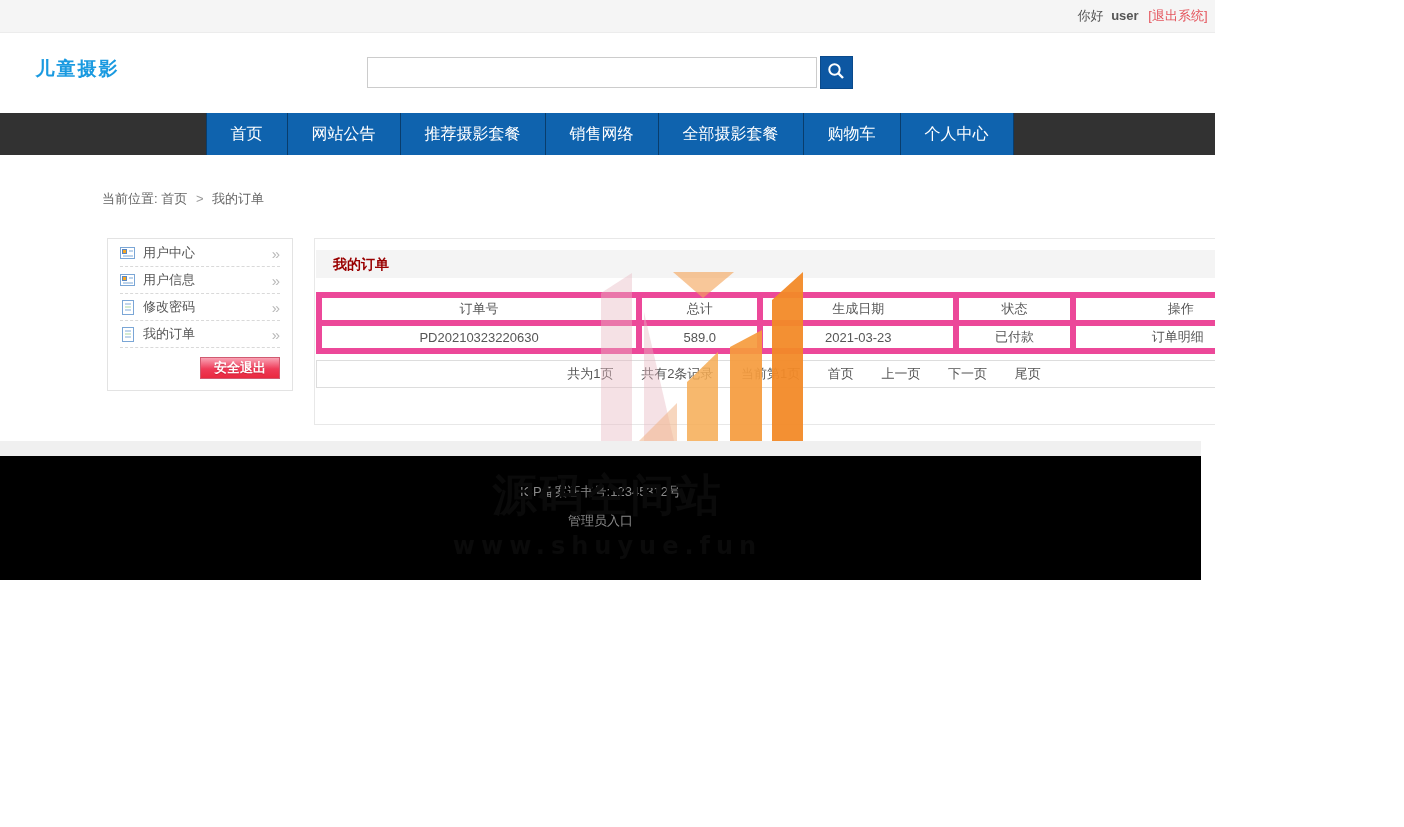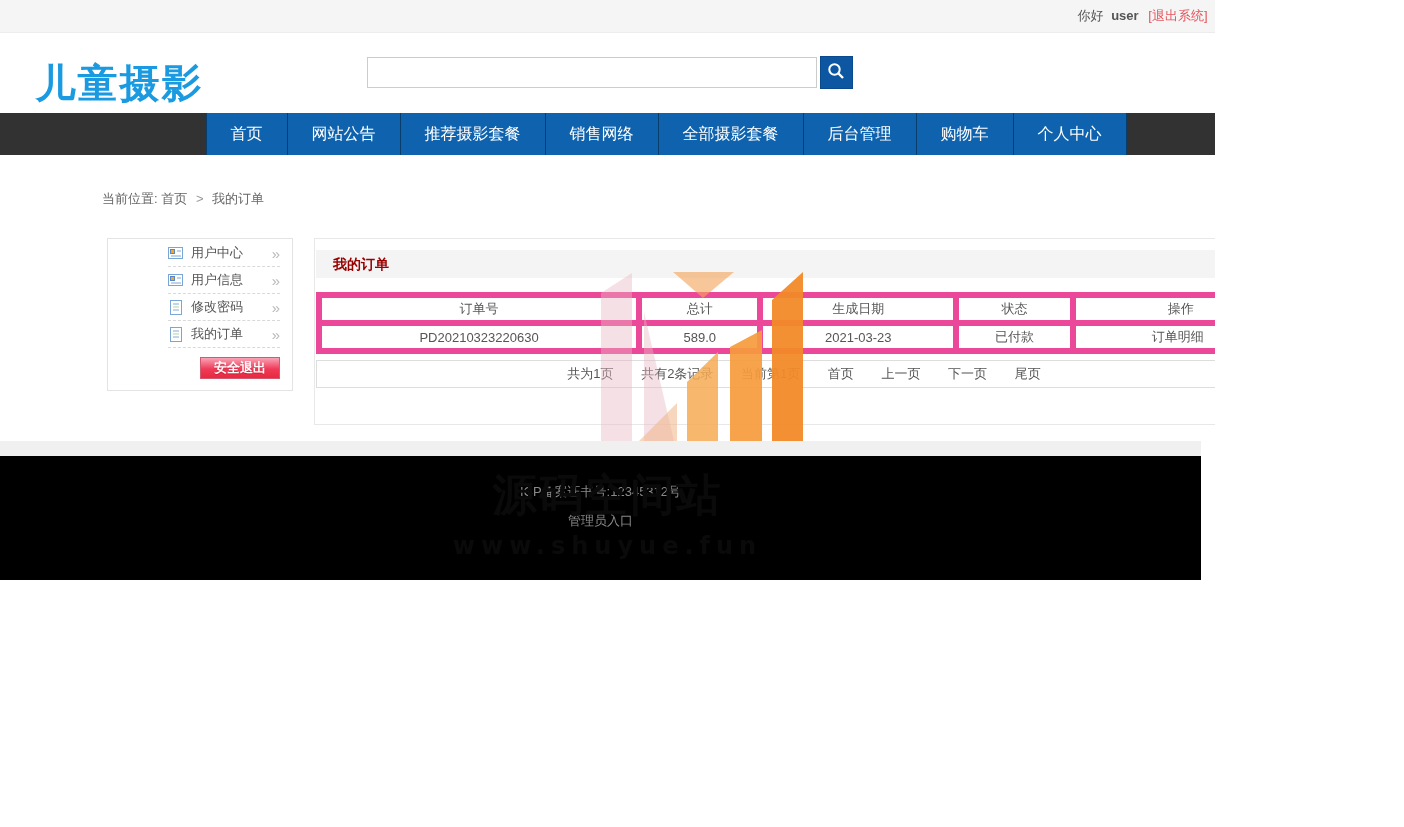--- a/index.html
+++ b/index.html
@@ -9,39 +9,39 @@
   
   .topbar { position:absolute; top:0; left:0; right:0; height:33px; background:#f5f5f5; border-bottom:1px solid #ececec; }
   .topbar-inner { width:1200px; margin:0 auto; text-align:right; line-height:32px; font-size:13px; color:#555; }
   .topbar-inner .greet { margin-right:4px; }
   .topbar-inner .uname { font-weight:bold; margin-right:6px; }
   .topbar-inner .logout { color:#e4545c; text-decoration:none; cursor:pointer; }
 
   
   .header { position:absolute; top:33px; left:0; right:0; height:80px; background:#fff; }
   .header-inner { position:relative; width:1200px; height:80px; margin:0 auto; }
-  .logo { position:absolute; left:28px; top:23px; font-size:40px; font-weight:bold; color:#1a9ae0; letter-spacing:2px; }
+  .logo { position:absolute; left:28px; top:23px; font-size:19px; font-weight:bold; color:#1a9ae0; letter-spacing:2px; }
   .search { position:absolute; left:359px; top:23px; display:flex; align-items:center; }
   .search-input { width:450px; height:31px; border:1px solid #ccc; background:#fff; padding:0 8px; font-size:14px; outline:none; }
   .search-btn { width:33px; height:33px; margin-left:3px; background:#0d57a2; border:1px solid #0a4a8c; display:flex; align-items:center; justify-content:center; cursor:pointer; }
 
   
   .nav { position:absolute; top:113px; left:0; right:0; height:42px; background:#323232; }
   .nav-inner { width:1200px; margin:0 auto; display:flex; padding-left:198px; }
   .nav-item { height:42px; line-height:42px; padding:0 24px; background:#0f63ae; color:#fff; font-size:16px; border-right:1px solid rgba(0,0,0,0.38); cursor:pointer; white-space:nowrap; }
   .nav-item:first-child { border-left:1px solid rgba(0,0,0,0.38); }
 
   
   .breadcrumb { position:absolute; top:190px; left:102px; font-size:13px; color:#666;text-align:right; }
   .breadcrumb a { color:#666; text-decoration:none; cursor:pointer; }
   .breadcrumb .sep { margin:0 5px; color:#999; }
 
   
   .sidebar { position:absolute; left:107px; top:238px; width:186px; background:#fff; border:1px solid #e3e3e3; padding:1px 12px 11px 12px; }
-  .side-item { display:flex; align-items:center; height:27px; border-bottom:1px dashed #d9d9d9; font-size:13px; color:#555; cursor:pointer;margin-left:48px; }
+  .side-item { display:flex; align-items:center; height:27px; border-bottom:1px dashed #d9d9d9; font-size:13px; color:#555; cursor:pointer; }
   .side-icon { width:16px; height:14px; margin-right:7px; flex:0 0 auto; }
   .side-chevron { margin-left:auto; color:#b9b9b9; font-size:15px; line-height:1; }
   .logout-row { text-align:right; padding-top:9px; }
   .logout-btn { display:inline-block; width:80px; height:22px; line-height:20px; text-align:center; color:#fff; font-weight:bold; font-size:13px; background:linear-gradient(180deg,#f9a3b5 0%,#ef3b58 55%,#e9293f 100%); border:1px solid #d05a70; border-radius:0; cursor:pointer; text-shadow:0 1px 1px rgba(150,0,20,.4); }
 
   
   .main-panel { position:absolute; left:314px; top:238px; width:980px; height:187px; background:#fff; border:1px solid #e8e8e8; padding:11px 1px 10px 1px; }
   .panel-title-bar { height:28px; line-height:28px; background:#f4f4f4; padding-left:17px; }
   .panel-title { font-size:14px; font-weight:bold; color:#990000; }
   .orders-table { width:100%; border-collapse:collapse; margin-top:14px; font-size:13px; color:#555; table-layout:fixed; }
@@ -94,21 +94,20 @@
     </div>
   </div>
 
   <div class="nav">
     <div class="nav-inner">
       <div class="nav-item">首页</div>
       <div class="nav-item">网站公告</div>
       <div class="nav-item">推荐摄影套餐</div>
       <div class="nav-item">销售网络</div>
       <div class="nav-item">全部摄影套餐</div>
-      <div class="nav-item">后台管理</div>
       <div class="nav-item">购物车</div>
       <div class="nav-item">个人中心</div>
     </div>
   </div>
 
   <div class="breadcrumb">
     <span>当前位置:</span>
     <a>首页</a>
     <span class="sep">&gt;</span>
     <span>我的订单</span>

